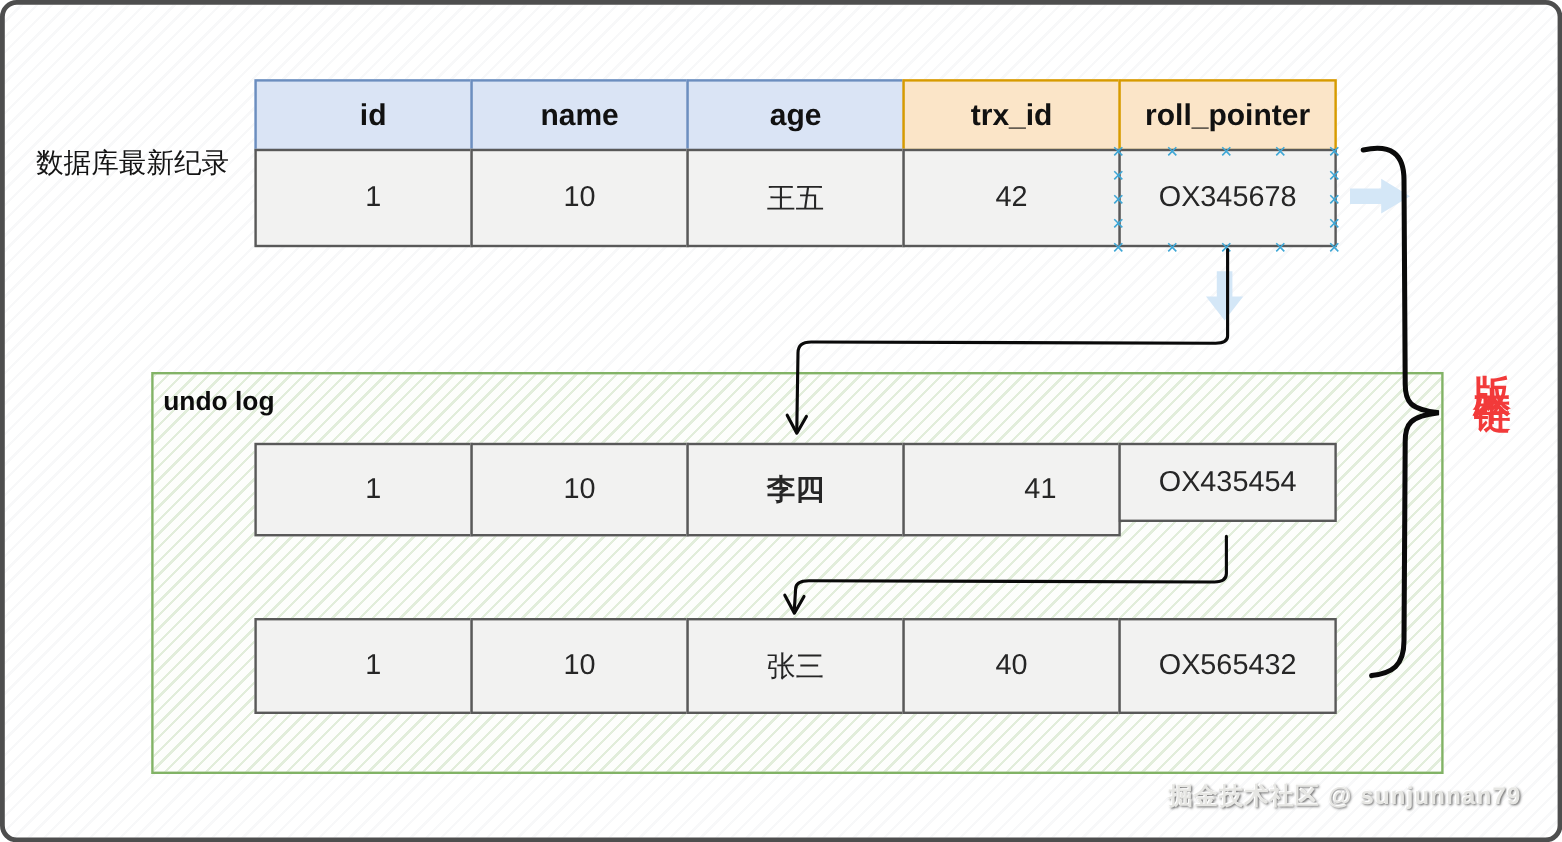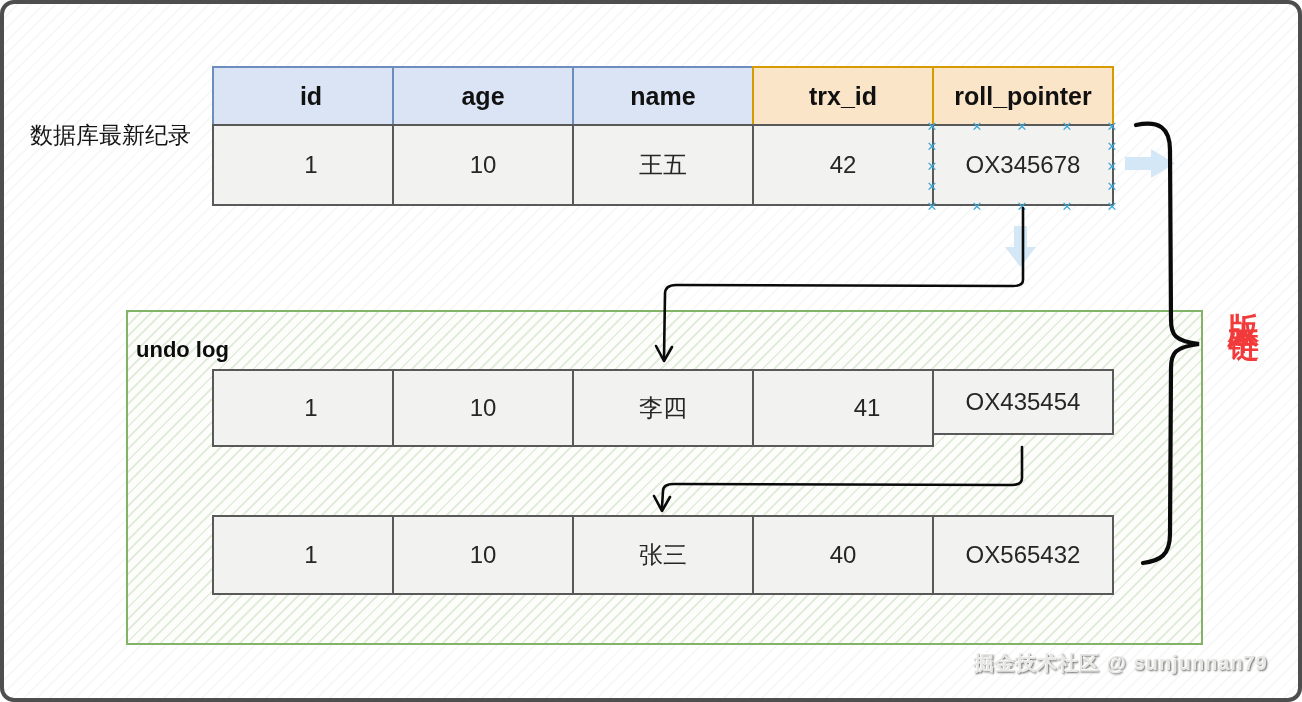--- a/index.html
+++ b/index.html
@@ -22,21 +22,21 @@
   .cell.blue{background:#dae4f5;border-color:#6c8ebf;}
   .cell.orange{background:#fbe5c8;border-color:#d79b00;}
   .data .cell{height:82px;}
   #latest-label{position:absolute;left:26px;top:116px;font-size:23px;color:#141414;}
   #undo-box{
     position:absolute;left:122px;top:306px;width:1077px;height:335px;box-sizing:border-box;
     border:2px solid #82b366;
     background-color:#fdfefc;
     background-image:repeating-linear-gradient(135deg,rgba(130,179,102,0.22) 0px,rgba(130,179,102,0.22) 2px,transparent 2px,transparent 8px);
   }
-  #undo-label{position:absolute;left:132px;top:318px;font-size:22px;font-weight:bold;color:#0c0c0c;margin-top:15px;}
+  #undo-label{position:absolute;left:132px;top:318px;font-size:22px;font-weight:bold;color:#0c0c0c;}
   #version-chain{
     position:absolute;left:1220px;top:284px;width:40px;
     writing-mode:vertical-rl;text-orientation:upright;
     font-size:31px;font-weight:bold;color:#f23a3a;letter-spacing:9px;
   }
   #watermark{
     position:absolute;right:30px;top:646px;font-size:20px;font-weight:bold;
     color:#e6e6e3;text-shadow:-1px -1px 0 #ffffff,1px 1px 2px rgba(95,95,95,0.95);
     letter-spacing:1px;
     text-align:center;
@@ -52,38 +52,38 @@
 
 <div id="canvas">
 
   <div id="latest-label">数据库最新纪录</div>
 
   <div id="undo-box"></div>
   <div id="undo-label">undo log</div>
 
   <div class="row header" style="left:208px;top:62px;">
     <div class="cell blue">id</div>
+    <div class="cell blue">name</div>
     <div class="cell blue">age</div>
-    <div class="cell blue">name</div>
     <div class="cell orange">trx_id</div>
     <div class="cell orange">roll_pointer</div>
   </div>
 
   <div class="row data" style="left:208px;top:120px;">
     <div class="cell">1</div>
     <div class="cell">10</div>
     <div class="cell">王五</div>
     <div class="cell">42</div>
     <div class="cell">OX345678</div>
   </div>
 
   <div class="row data" style="left:208px;top:365px;">
     <div class="cell" style="height:78px;">1</div>
     <div class="cell" style="height:78px;">10</div>
-    <div class="cell" style="height:78px;">李四</div>
+    <div class="cell" style="height:78px;font-weight:bold;">李四</div>
     <div class="cell" style="height:78px;padding-left:48px;">41</div>
     <div class="cell" style="height:66px;">OX435454</div>
   </div>
 
   <div class="row data" style="left:208px;top:511px;">
     <div class="cell" style="height:80px;">1</div>
     <div class="cell" style="height:80px;">10</div>
     <div class="cell" style="height:80px;">张三</div>
     <div class="cell" style="height:80px;">40</div>
     <div class="cell" style="height:80px;">OX565432</div>

